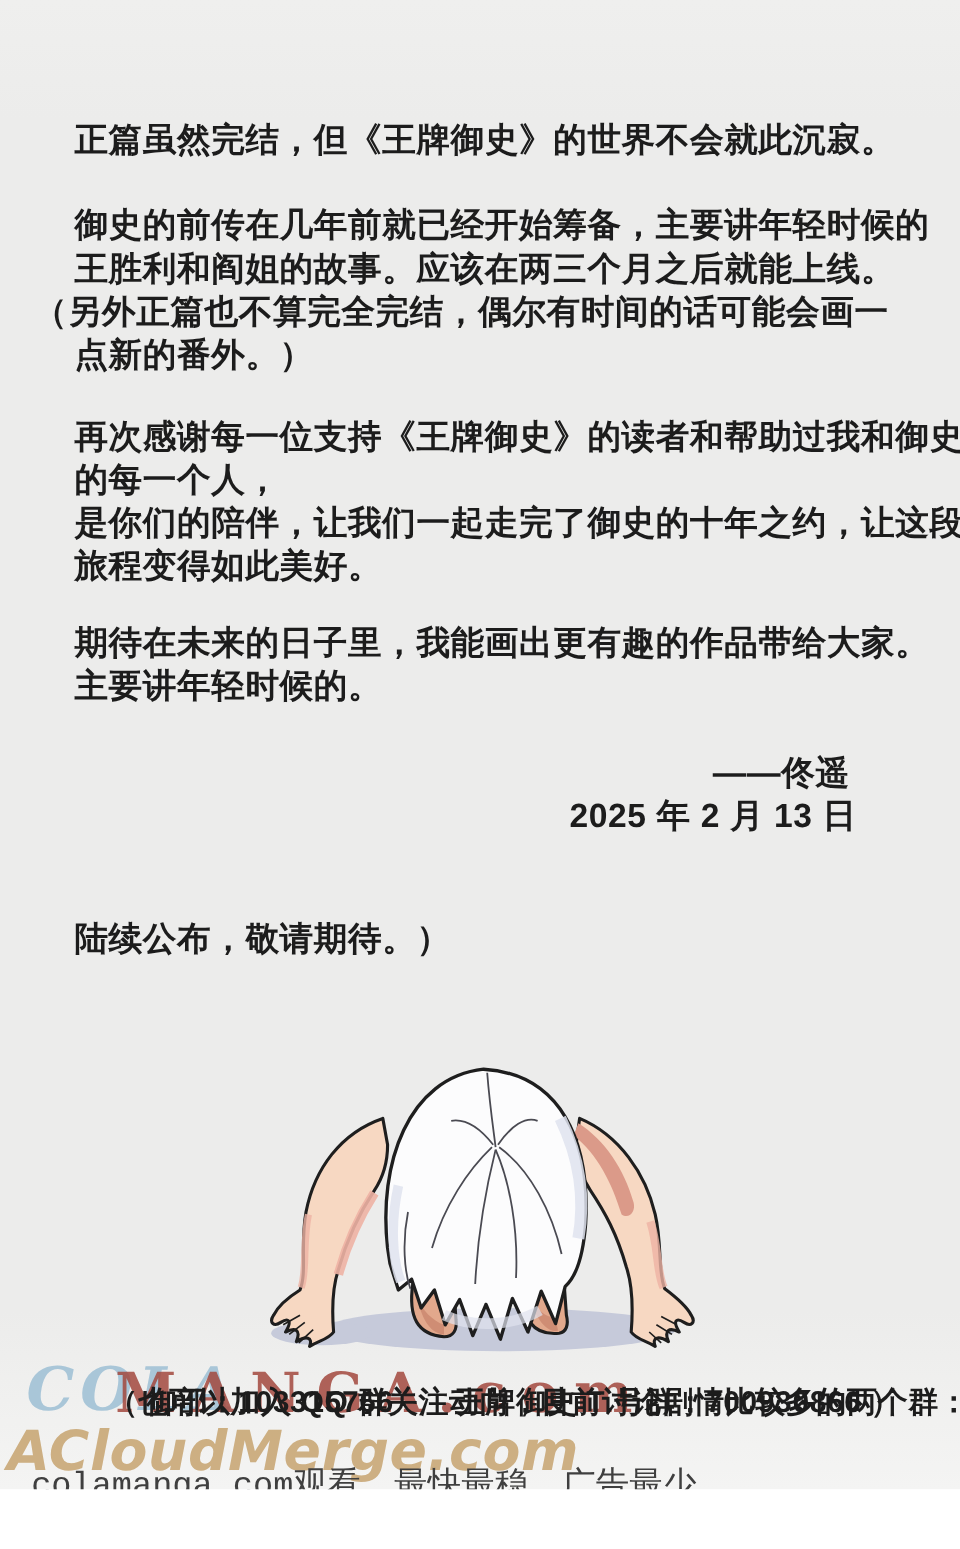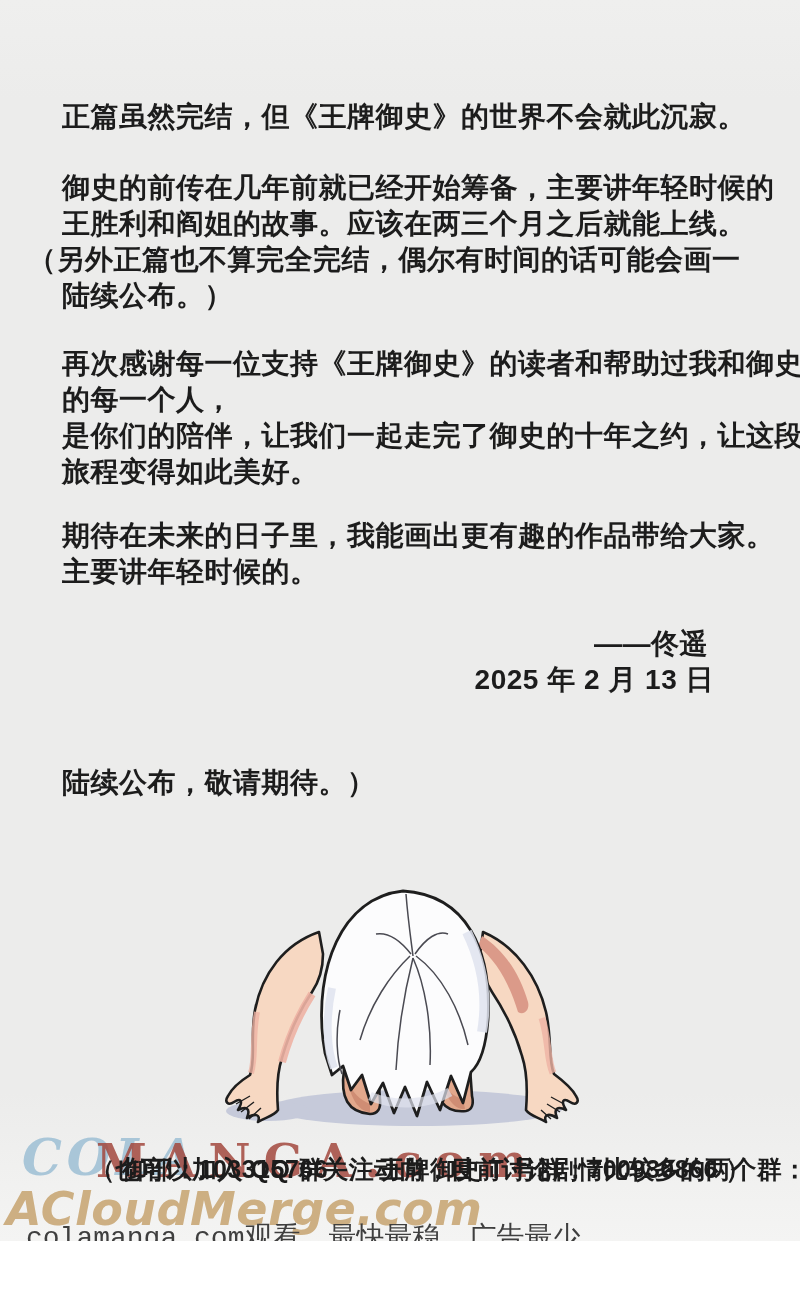--- a/index.html
+++ b/index.html
@@ -67,21 +67,21 @@
 </head>
 <body>
 
 <div class="screen">
 
   <div class="ln" style="left:62px;top:100px">正篇虽然完结，但《王牌御史》的世界不会就此沉寂。</div>
 
   <div class="ln" style="left:62px;top:171px">御史的前传在几年前就已经开始筹备，主要讲年轻时候的</div>
   <div class="ln" style="left:62px;top:207px">王胜利和阎姐的故事。应该在两三个月之后就能上线。</div>
   <div class="ln" style="left:28px;top:243px">（另外正篇也不算完全完结，偶尔有时间的话可能会画一</div>
-  <div class="ln" style="left:62px;top:279px">陆续公布。）</div>
+  <div class="ln" style="left:62px;top:279px">点新的番外。）</div>
 
   <div class="ln" style="left:62px;top:347px">再次感谢每一位支持《王牌御史》的读者和帮助过我和御史</div>
   <div class="ln" style="left:62px;top:383px">的每一个人，</div>
   <div class="ln" style="left:62px;top:419px">是你们的陪伴，让我们一起走完了御史的十年之约，让这段</div>
   <div class="ln" style="left:62px;top:455px">旅程变得如此美好。</div>
 
   <div class="ln" style="left:62px;top:519px">期待在未来的日子里，我能画出更有趣的作品带给大家。</div>
   <div class="ln" style="left:62px;top:555px">主要讲年轻时候的。</div>
 
   <div class="ln sig" style="top:627px">——佟遥</div>

